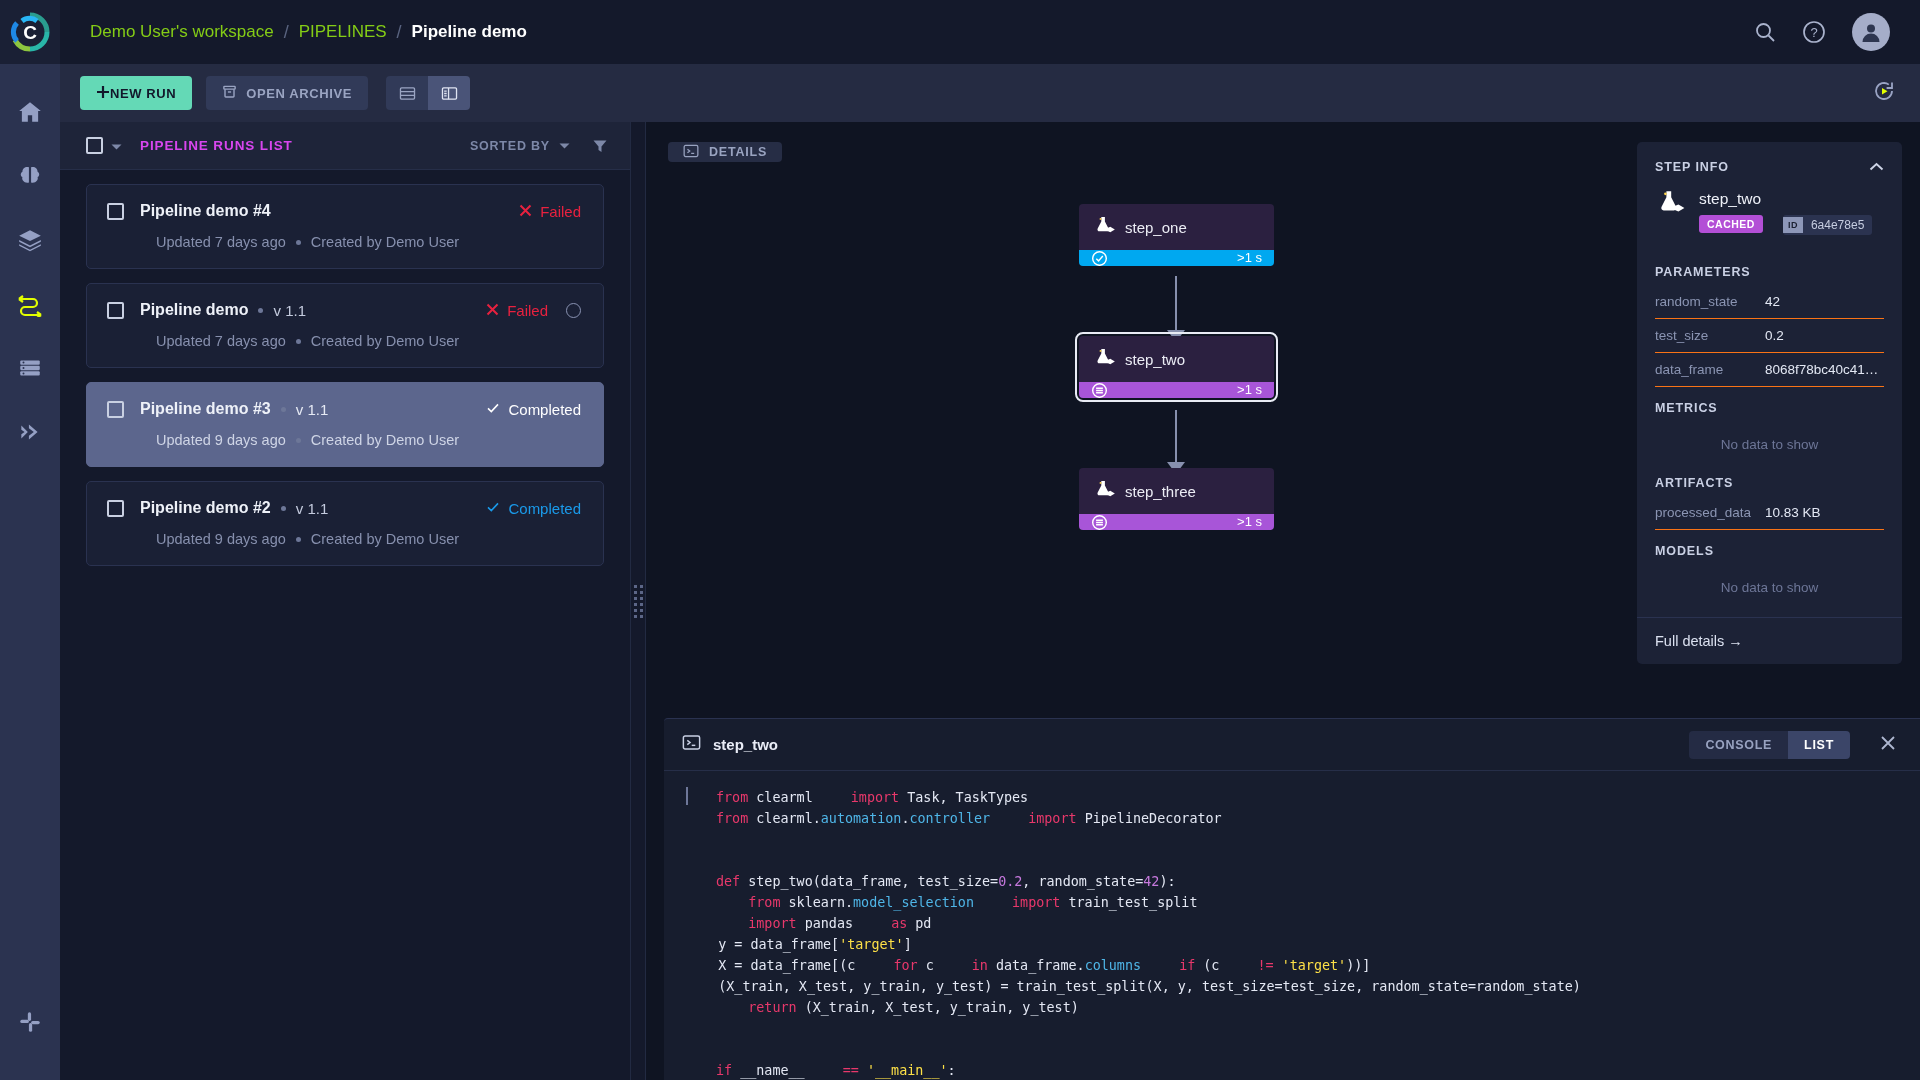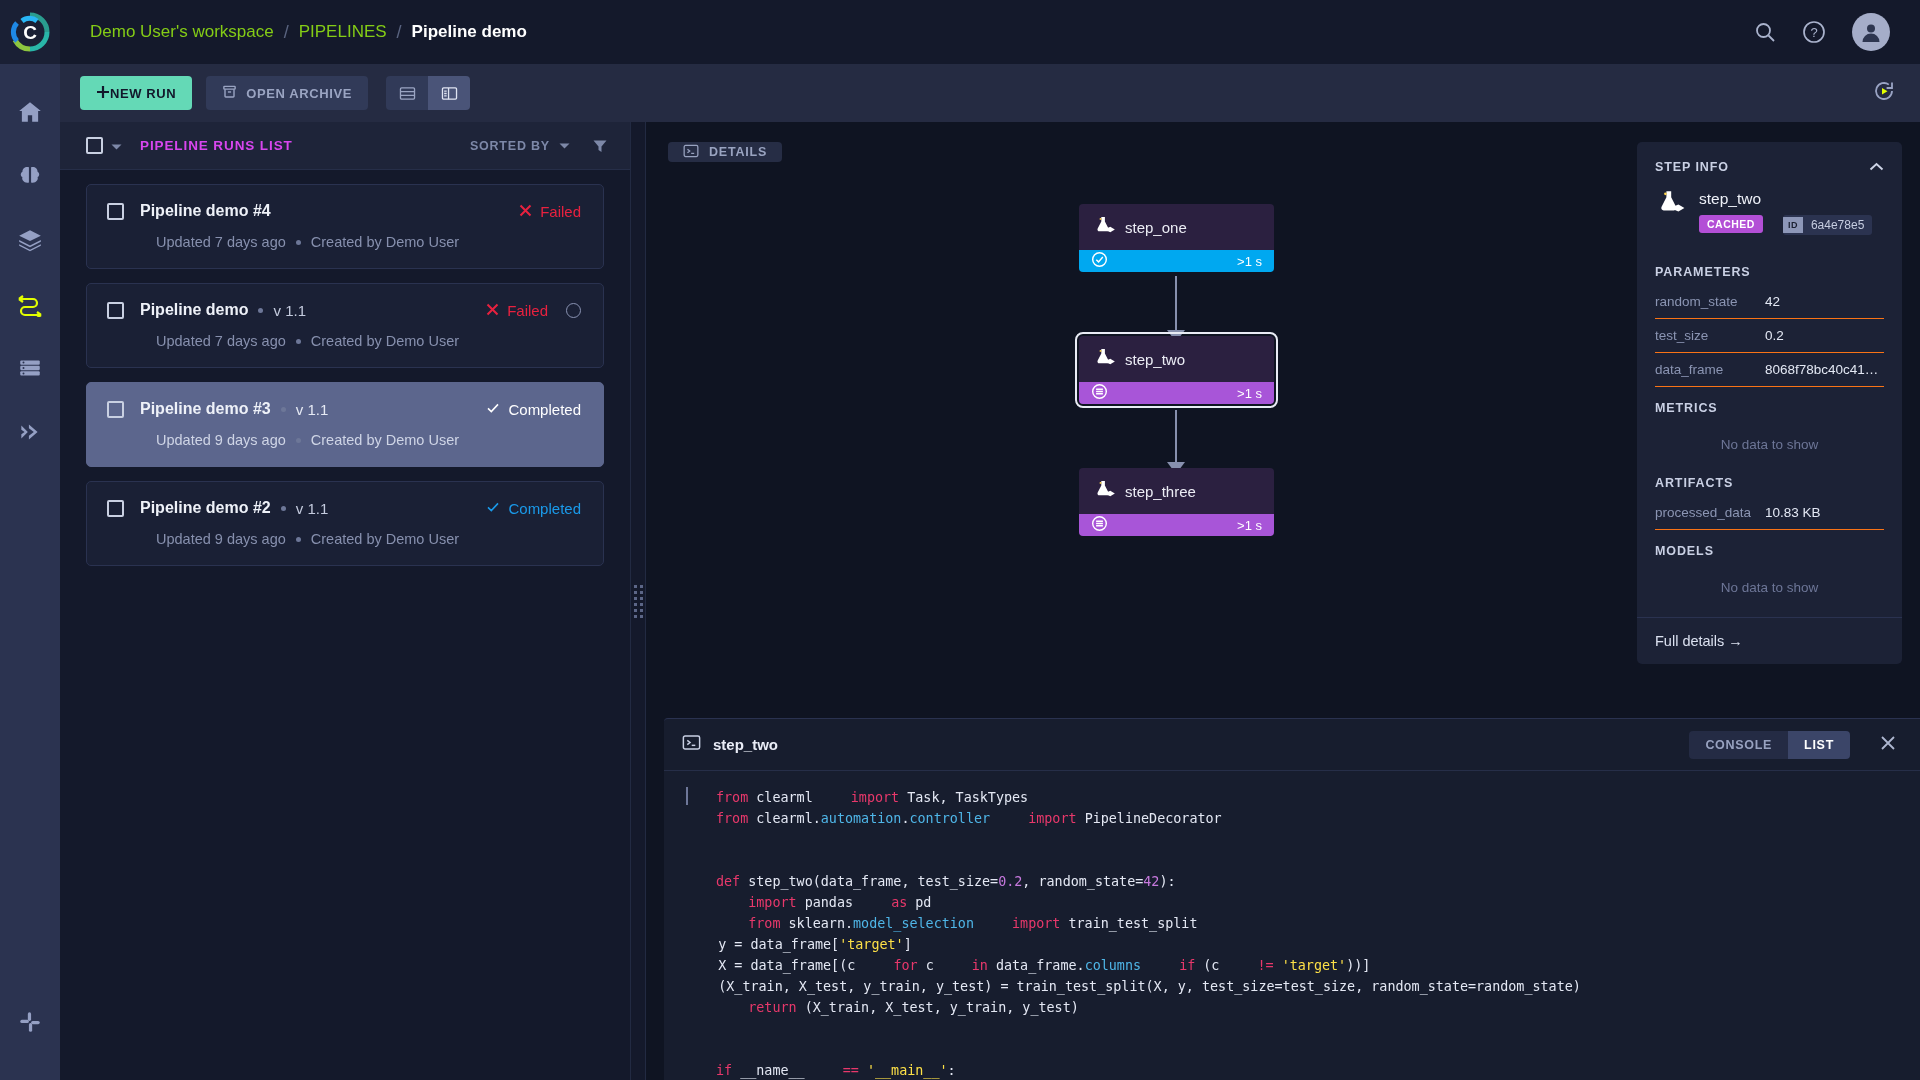--- a/index.html
+++ b/index.html
@@ -130,21 +130,21 @@
     height: 20px; border-radius: 4px; display: flex; align-items: center; gap: 10px;
     padding: 0 15px; font-size: 12.5px; font-weight: bold; letter-spacing: .8px; cursor: pointer;
   }
 
   .node { position: absolute; width: 195px; border-radius: 4px; overflow: hidden; }
   .node-head {
     background: #2b2040; height: 46px; display: flex; align-items: center;
     padding: 0 14px; gap: 10px;
   }
   .node-name { color: #ecedf5; font-size: 15px; }
-  .node-bar { height: 22px; display: flex; align-items: center; padding: 0 12px; }
+  .node-bar { height: 16px; display: flex; padding: 0 12px; }
   .node-bar.blue { background: #00a8f0; }
   .node-bar.purple { background: #a martin; background: #a855d8; }
   .node-time { margin-left: auto; color: #ffffff; font-size: 13px; }
   .node.selected { outline: 2px solid #e9ecf5; outline-offset: 2px; border-radius: 4px; }
   .edge { position: absolute; width: 2px; background: #8790ae; }
   .arrow {
     position: absolute; width: 0; height: 0;
     border-left: 9px solid transparent; border-right: 9px solid transparent;
     border-top: 12px solid #8790ae;
   }
@@ -647,22 +647,22 @@
                   </svg>
               </span>
             </div>
             <div class="code-body" id="code-body">
               <div class="caretline"></div>
             <div class="ln"><span class="k-kw">from </span><span>clearml </span><span class="k-kw">import </span><span>Task, TaskTypes</span></div>
                 <div class="ln"><span class="k-kw">from </span><span>clearml.</span><span class="k-mod">automation</span><span>.</span><span class="k-mod">controller </span><span class="k-kw">import </span><span>PipelineDecorator</span></div>
                 <div class="ln">&nbsp;</div>
                 <div class="ln">&nbsp;</div>
                 <div class="ln"><span class="k-kw">def </span><span>step_two(data_frame, test_size=</span><span class="k-num">0.2</span><span>, random_state=</span><span class="k-num">42</span><span>):</span></div>
+                <div class="ln"><span>    </span><span class="k-kw">from </span><span>sklearn.</span><span class="k-mod">model_selection </span><span class="k-kw">import </span><span>train_test_split</span></div>
                 <div class="ln"><span>    </span><span class="k-kw">import </span><span>pandas </span><span class="k-kw">as </span><span>pd</span></div>
-                <div class="ln"><span>    </span><span class="k-kw">from </span><span>sklearn.</span><span class="k-mod">model_selection </span><span class="k-kw">import </span><span>train_test_split</span></div>
                 <div class="ln"><span>    y = data_frame[</span><span class="k-str">'target'</span><span>]</span></div>
                 <div class="ln"><span>    X = data_frame[(c </span><span class="k-kw">for </span><span>c </span><span class="k-kw">in </span><span>data_frame.</span><span class="k-mod">columns </span><span class="k-kw">if </span><span>(c </span><span class="k-kw">!= </span><span class="k-str">'target'</span><span>))]</span></div>
                 <div class="ln"><span>    (X_train, X_test, y_train, y_test) = train_test_split(X, y, test_size=test_size, random_state=random_state)</span></div>
                 <div class="ln"><span>    </span><span class="k-kw">return </span><span>(X_train, X_test, y_train, y_test)</span></div>
                 <div class="ln">&nbsp;</div>
                 <div class="ln">&nbsp;</div>
                 <div class="ln"><span class="k-kw">if </span><span>__name__ </span><span class="k-kw">== </span><span class="k-str">'__main__'</span><span>:</span></div>
               </div>
           </div>
         </div>

